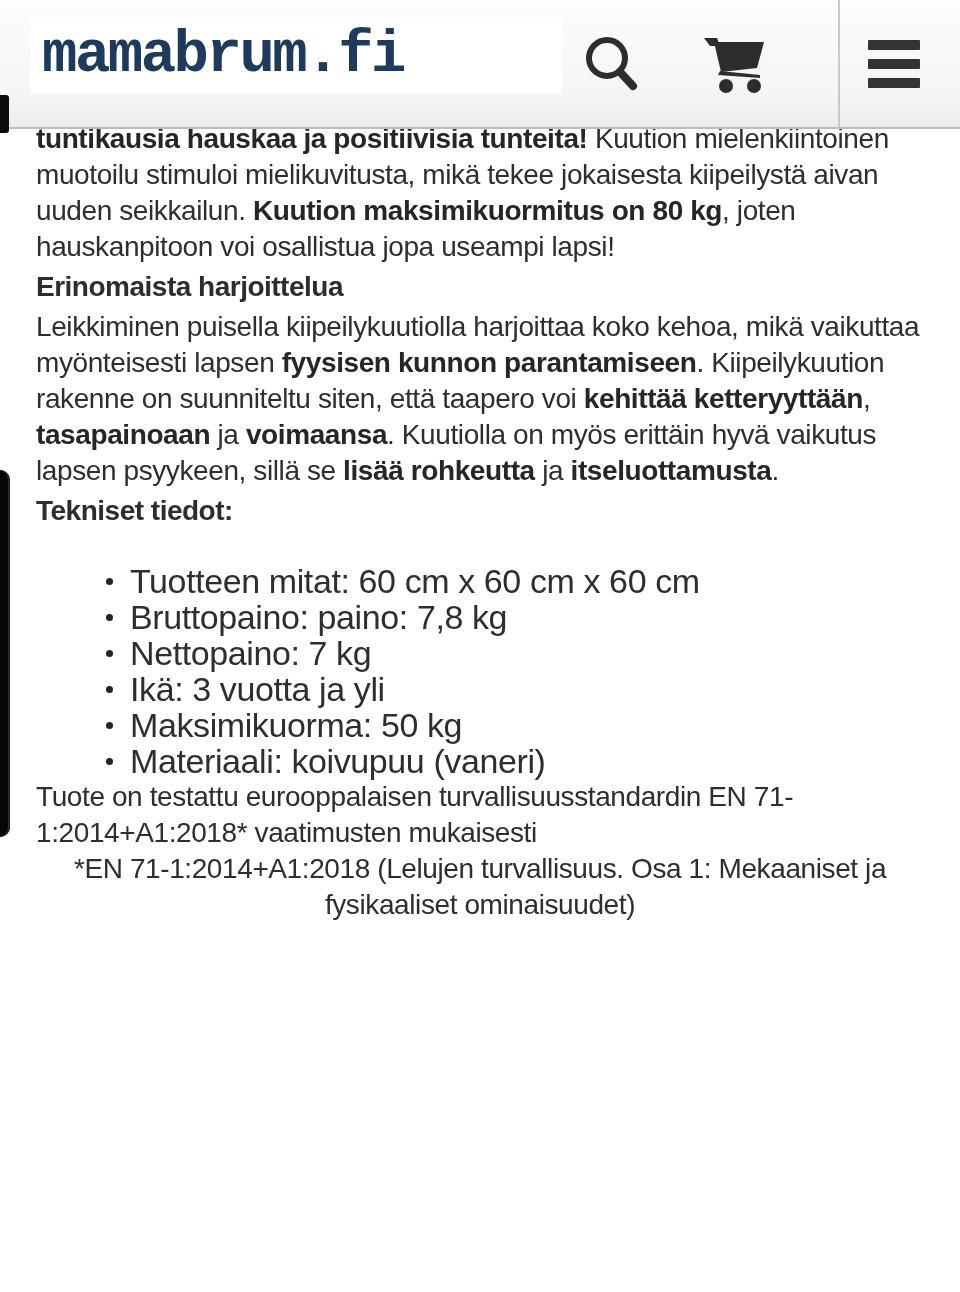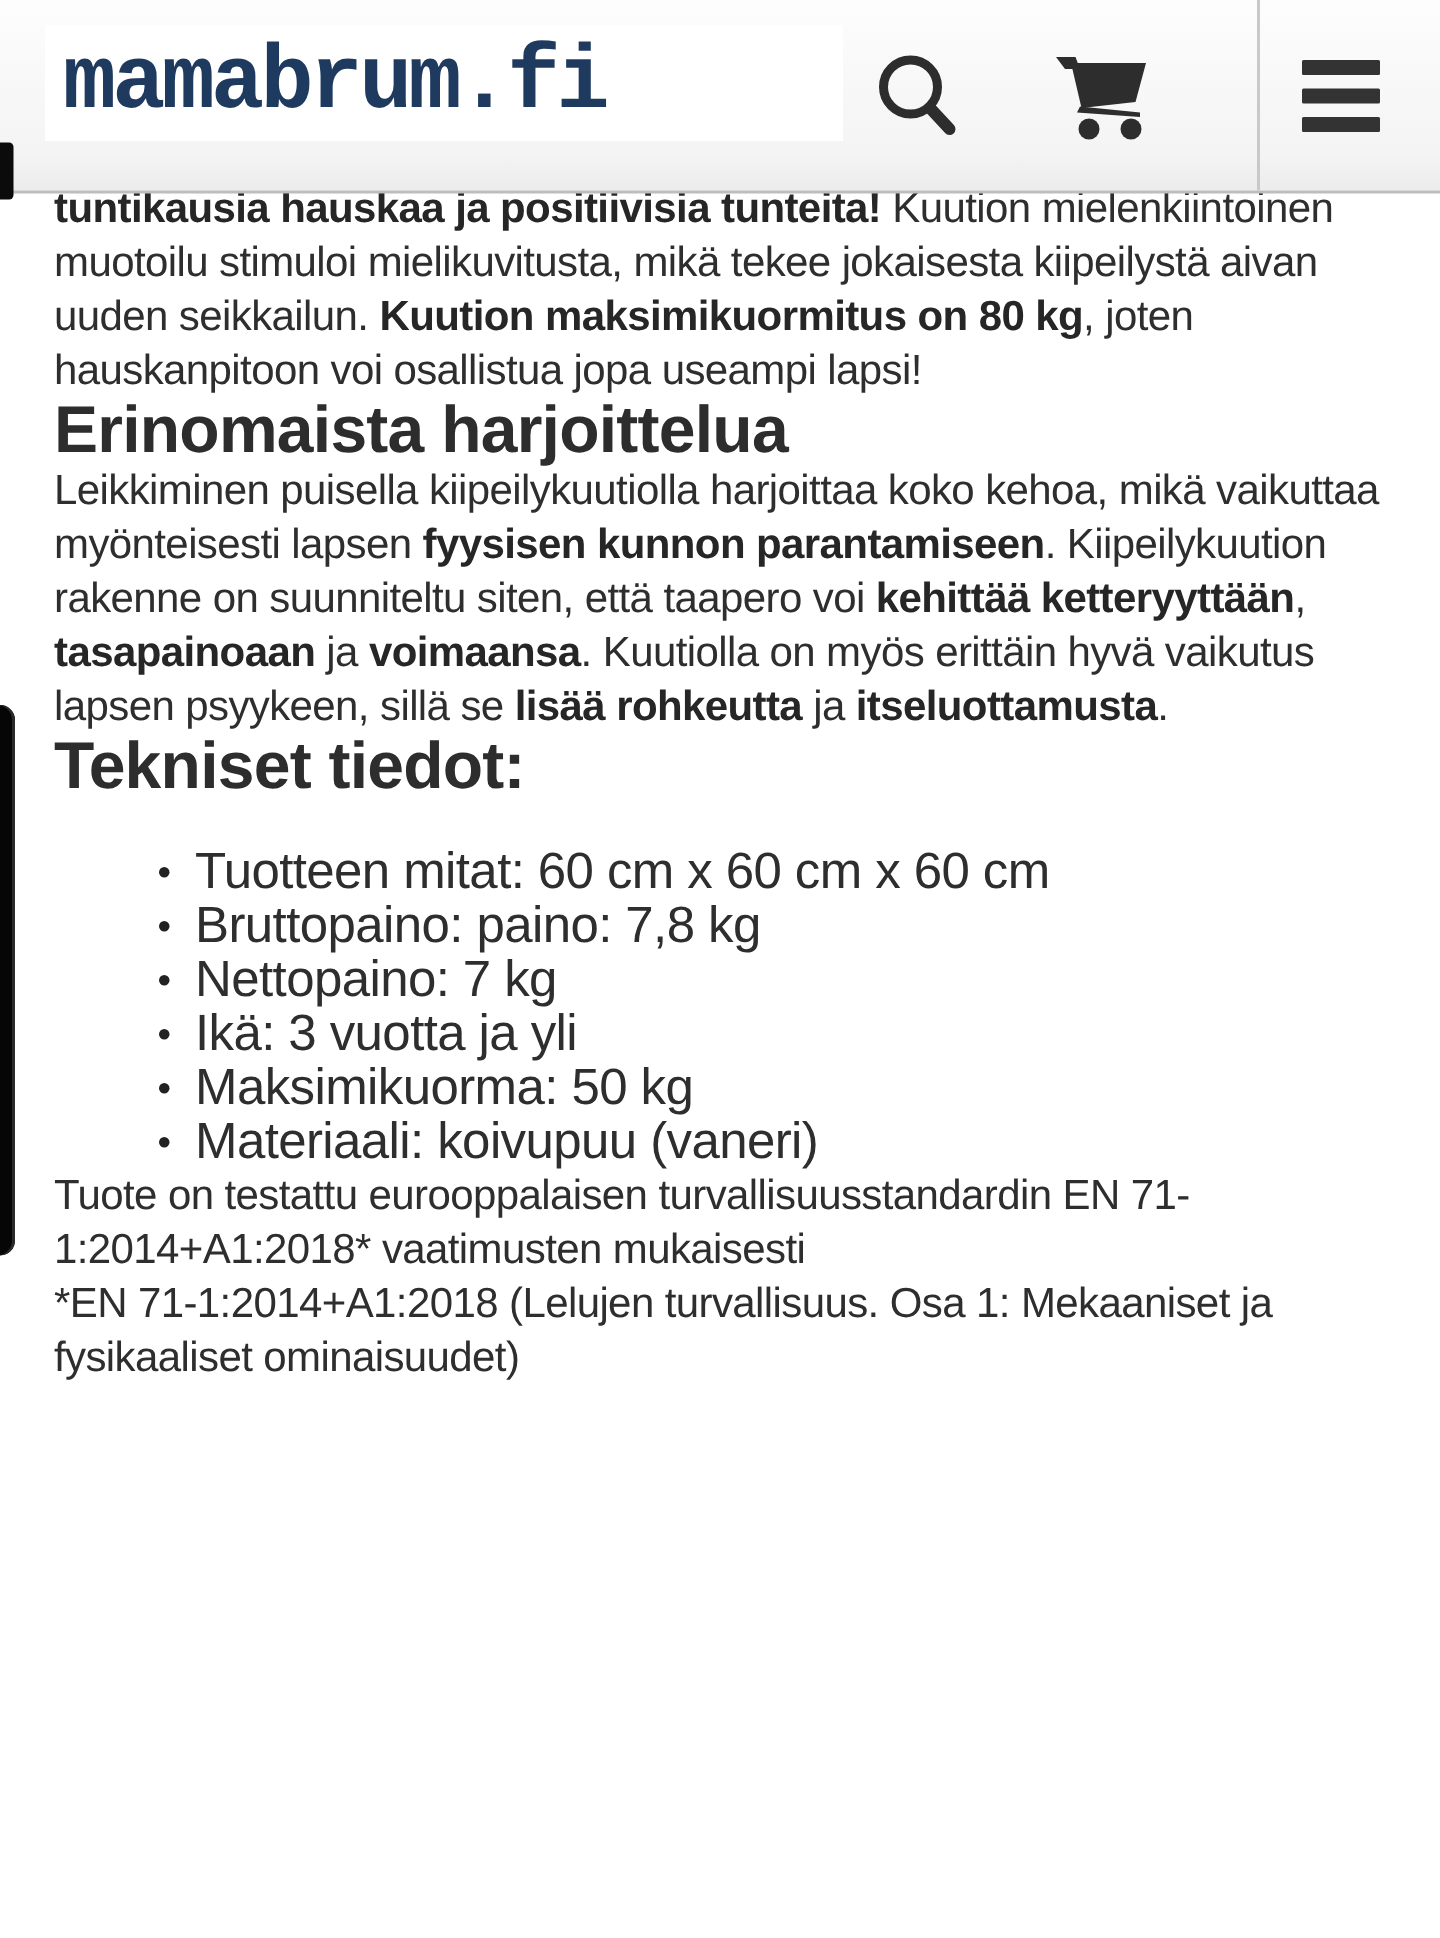--- a/index.html
+++ b/index.html
@@ -49,39 +49,39 @@
 
   
   .content{
     position:absolute;top:0;left:0;width:888px;padding:121px 36px 0 36px;z-index:1;
   }
   .content p{
     margin:0;font-size:28px;line-height:36px;letter-spacing:-0.4px;color:#2e2e2e;
   }
   .content .b{font-weight:bold;color:#262626;}
   h2.sec{
-    margin:0;font-size:44px;line-height:44px;font-weight:bold;color:#2d2d2d;
+    margin:0;font-size:28px;line-height:44px;font-weight:bold;color:#2d2d2d;
     letter-spacing:-0.5px;
   }
   .h-erinomaista{margin-top:32px;}
   .p-leikkiminen{margin-top:34px;}
   .h-tekniset{margin-top:35px;}
   ul.specs{
     margin:30px 0 0 0;padding:0 0 0 70px;list-style:none;
   }
   ul.specs li{
     position:relative;font-size:34px;line-height:36px;letter-spacing:-0.4px;
     color:#2e2e2e;padding-left:24px;
   }
   ul.specs li::before{
     content:"";position:absolute;left:0;top:15px;width:7px;height:7px;
     border-radius:50%;background:#222;
   }
   .p-tuote{margin-top:31px;}
-  .p-footnote{margin-top:38px;}
+  .p-footnote{margin-top:38px;text-align:center;}
 </style>
 </head>
 <body>
 
 <div class="screen">
 
   <div class="content">
 
     <p class="p-intro"><span class="b">tuntikausia hauskaa ja positiivisia tunteita!</span><span> Kuution mielenkiintoinen muotoilu stimuloi mielikuvitusta, mikä tekee jokaisesta kiipeilystä aivan uuden seikkailun. </span><span class="b">Kuution maksimikuormitus on 80 kg</span><span>, joten hauskanpitoon voi osallistua jopa useampi lapsi!</span></p>
 

